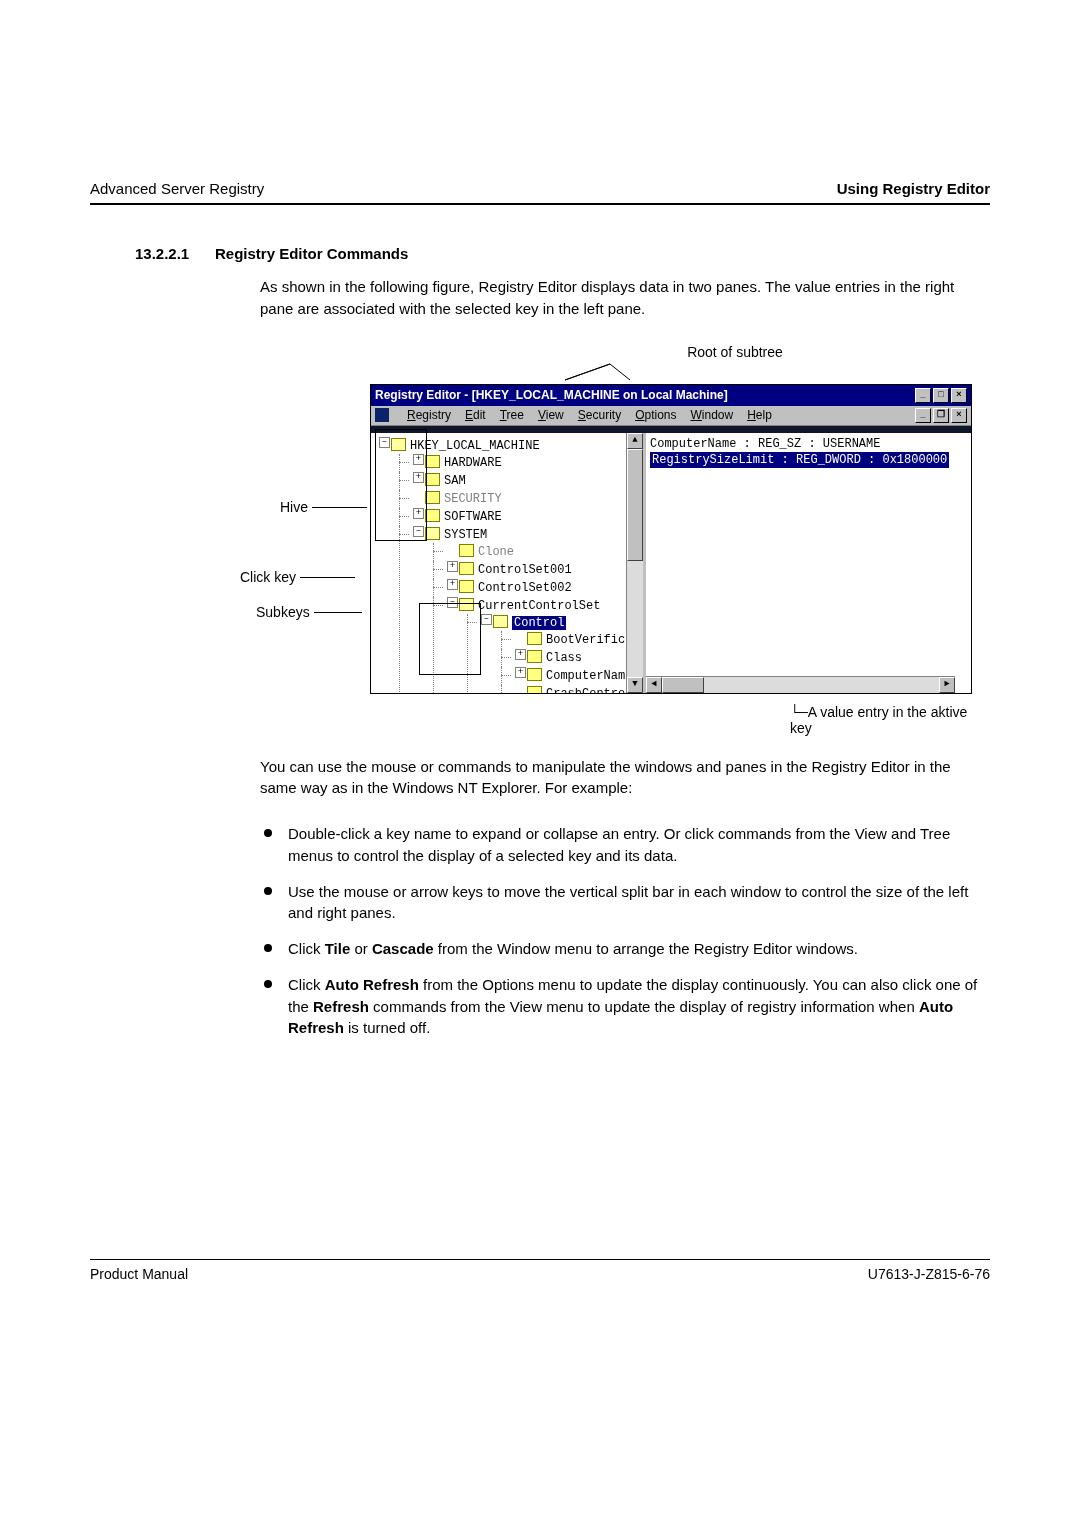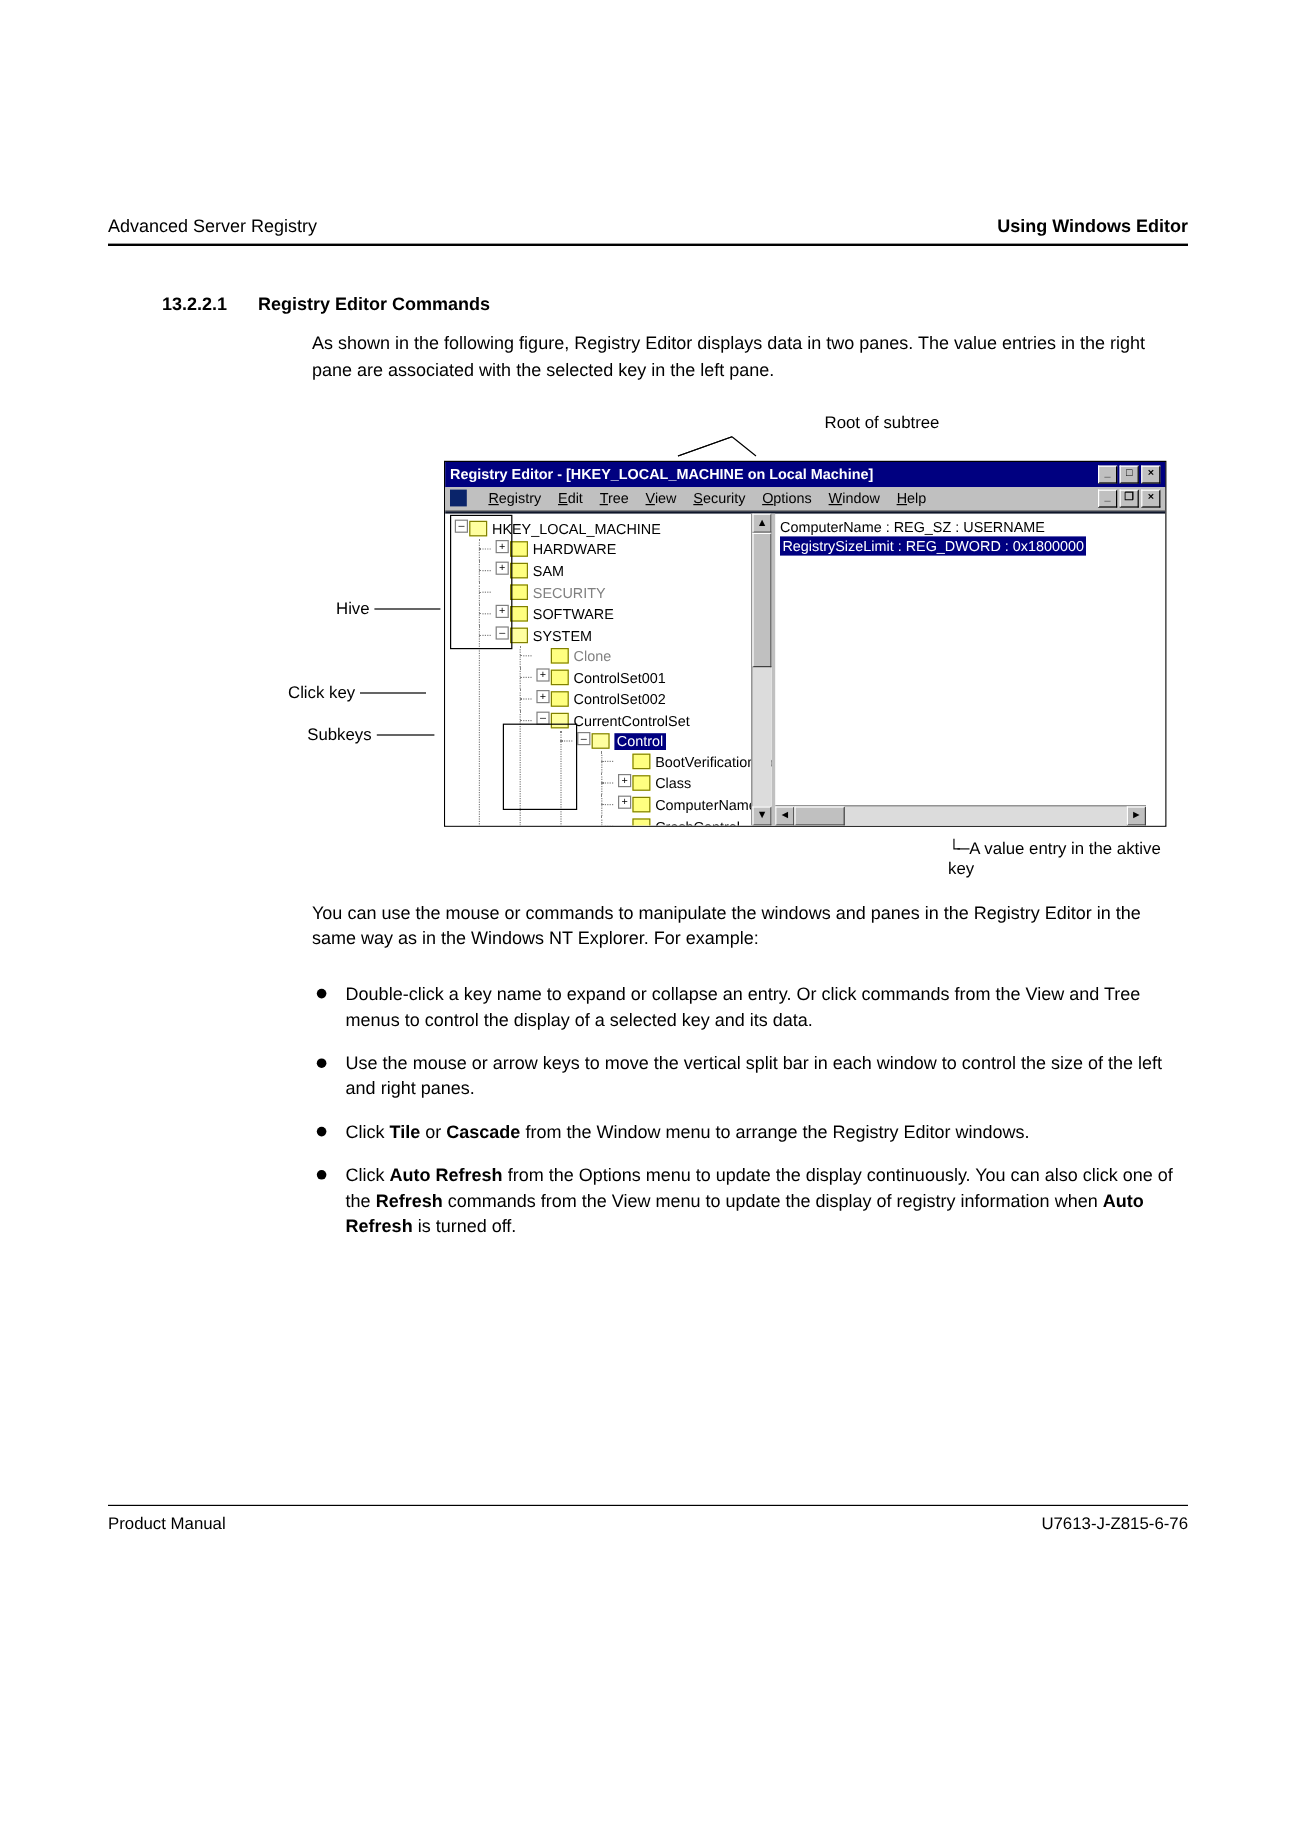--- a/index.html
+++ b/index.html
@@ -58,21 +58,21 @@
     margin-bottom: 2px;
   }
   .slash {
     margin-left: 300px;
     margin-bottom: 2px;
   }
   .slash svg { display: block; }
   .regedit-window {
     width: 600px;
     border: 1px solid #000;
-    background: #e5e5e5;
+    background: #22c55e;
     font-family: "MS Sans Serif", Tahoma, sans-serif;
     font-size: 12px;
     position: relative;
     margin-left: 110px;
   }
   .titlebar {
     background: #000080;
     color: #fff;
     padding: 3px 4px;
     font-weight: bold;
@@ -109,21 +109,22 @@
   }
   .menubar .mi { white-space: nowrap; }
   .menubar .mi .u { text-decoration: underline; }
   .mdi-icon {
     width: 14px; height: 14px; background: #0a246a; margin-right: 4px;
   }
   .panes {
     display: flex;
     height: 260px;
     background: #fff;
-    border-top: 2px solid #0f172a;
+    border-top: 7px solid #0f172a;
+    font-family: Liberation Mono, monospace;
   }
   .tree-pane {
     width: 268px;
     overflow: hidden;
     border-right: 3px solid #c0c0c0;
     position: relative;
     padding: 4px 2px;
   }
   .value-pane {
     flex: 1;
@@ -310,21 +311,21 @@
     padding-top: 6px;
   }
 </style>
 </head>
 <body>
 
 <div class="page">
 
   <div class="header-row">
     <span>Advanced Server Registry</span>
-    <span class="header-right">Using Windows Editor</span>
+    <span class="header-right">Using Registry Editor</span>
   </div>
   <div class="hr"></div>
 
   <div class="section-row">
     <span class="section-num">13.2.2.1</span>
     <span class="section-title">Registry Editor Commands</span>
   </div>
 
   <div class="body-text">As shown in the following figure, Registry Editor displays data in two panes. The value entries in the right pane are associated with the selected key in the left pane.</div>
 

